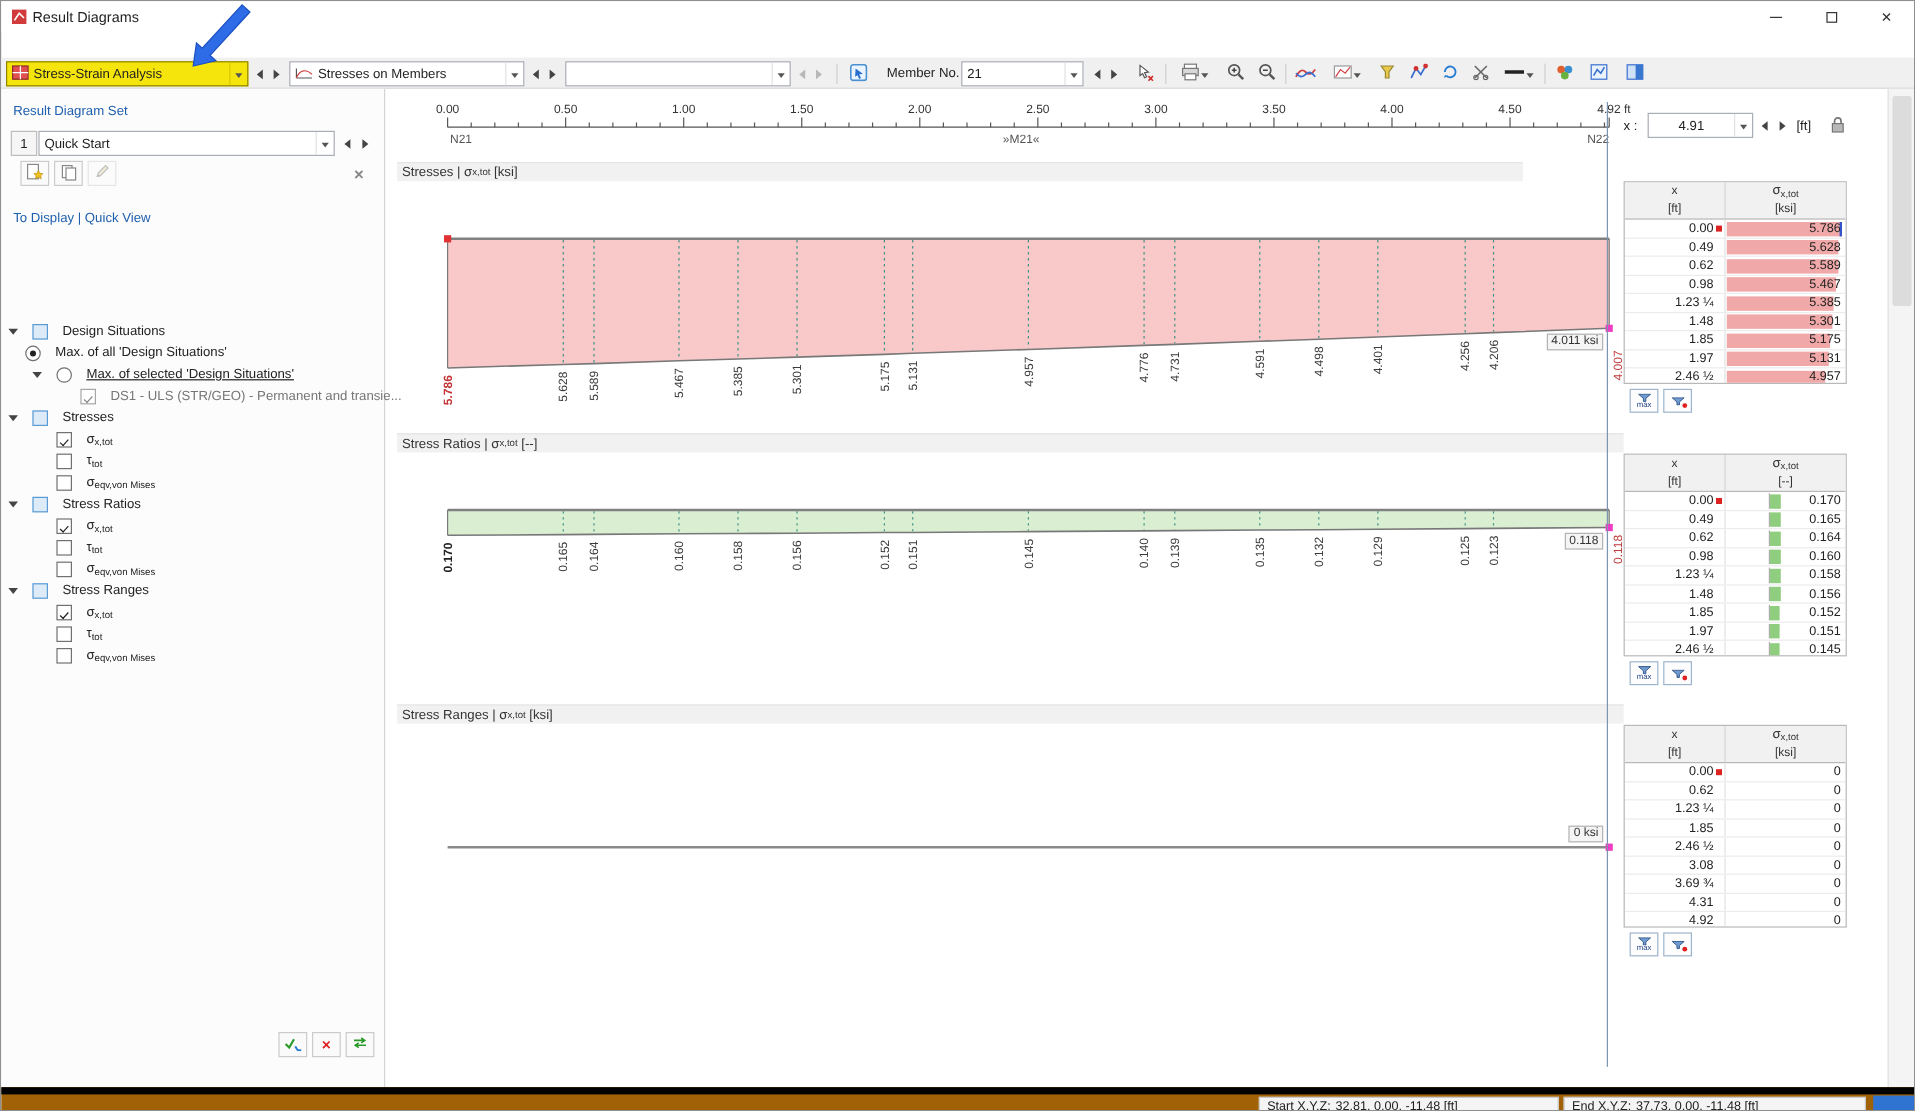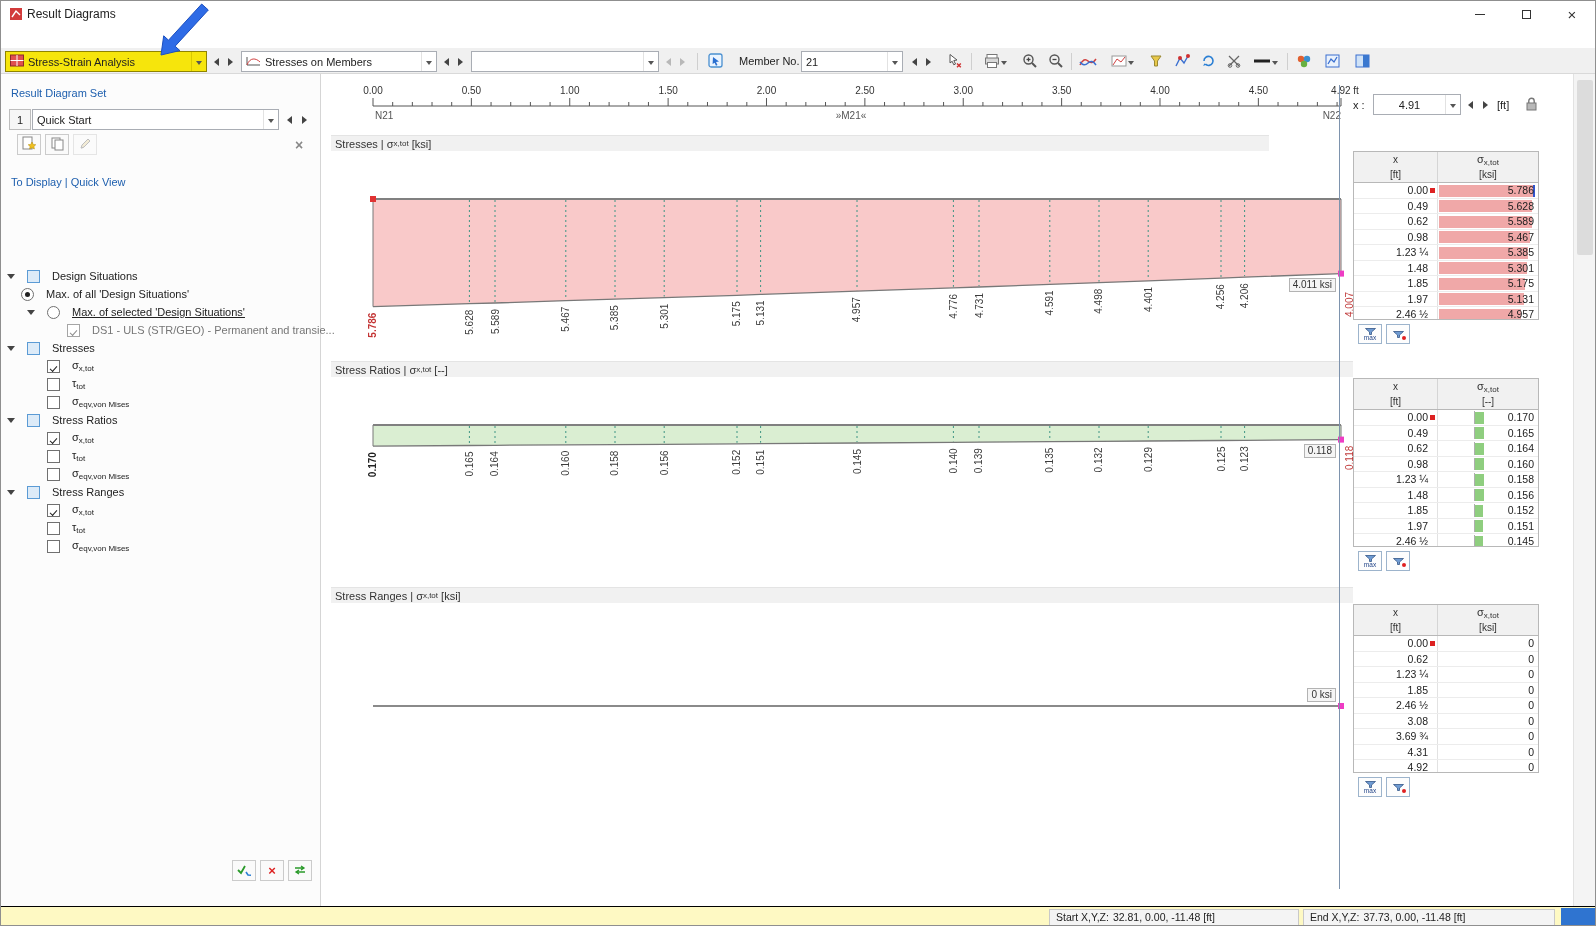--- a/index.html
+++ b/index.html
@@ -74,21 +74,21 @@
 .axisline{position:absolute;left:36px;top:1px;bottom:1px;width:1px;background:#aeaeae}
 .axisbar{left:37px}
 .val{position:absolute;right:4px;top:0}
 .tbl-btns{display:flex;gap:4px;z-index:10}
 .fbtn{width:24px;height:20px;border:1px solid #9db4cc;background:#fdfdfd;display:flex;flex-direction:column;align-items:center;justify-content:center;position:relative}
 .fmax{font-size:6.5px;color:#224488;line-height:6px}
 .fdot{position:absolute;right:3px;bottom:3px;width:4px;height:4px;border-radius:50%;background:#e02020}
 
 .vscroll{position:absolute;left:1572px;top:73px;width:23px;height:832px;background:#f4f4f4;border-left:1px solid #e2e2e2}
 .vthumb{position:absolute;left:3px;top:6px;width:16px;height:175px;background:#dcdcdc;border-radius:2px}
-.statusbar{position:absolute;left:0;top:905px;width:100%;height:21px;background:#fef9c3;border-top:1px solid #000000}
+.statusbar{position:absolute;left:0;top:905px;width:100%;height:21px;background:#a16207;border-top:6px solid #000000}
 .sseg{position:absolute;top:2px;height:17px;line-height:15px;border:1px solid #c9c9c9;background:#f4f4f4;padding:0 6px;font-size:10.5px;color:#222;white-space:nowrap}
 .sv{margin-left:4px}
 .sblue{position:absolute;left:1560px;top:1px;width:35px;height:19px;background:#2f74d0}
 </style>
 </head>
 <body>
 
 <div class="window">
 
   <div class="titlebar">

